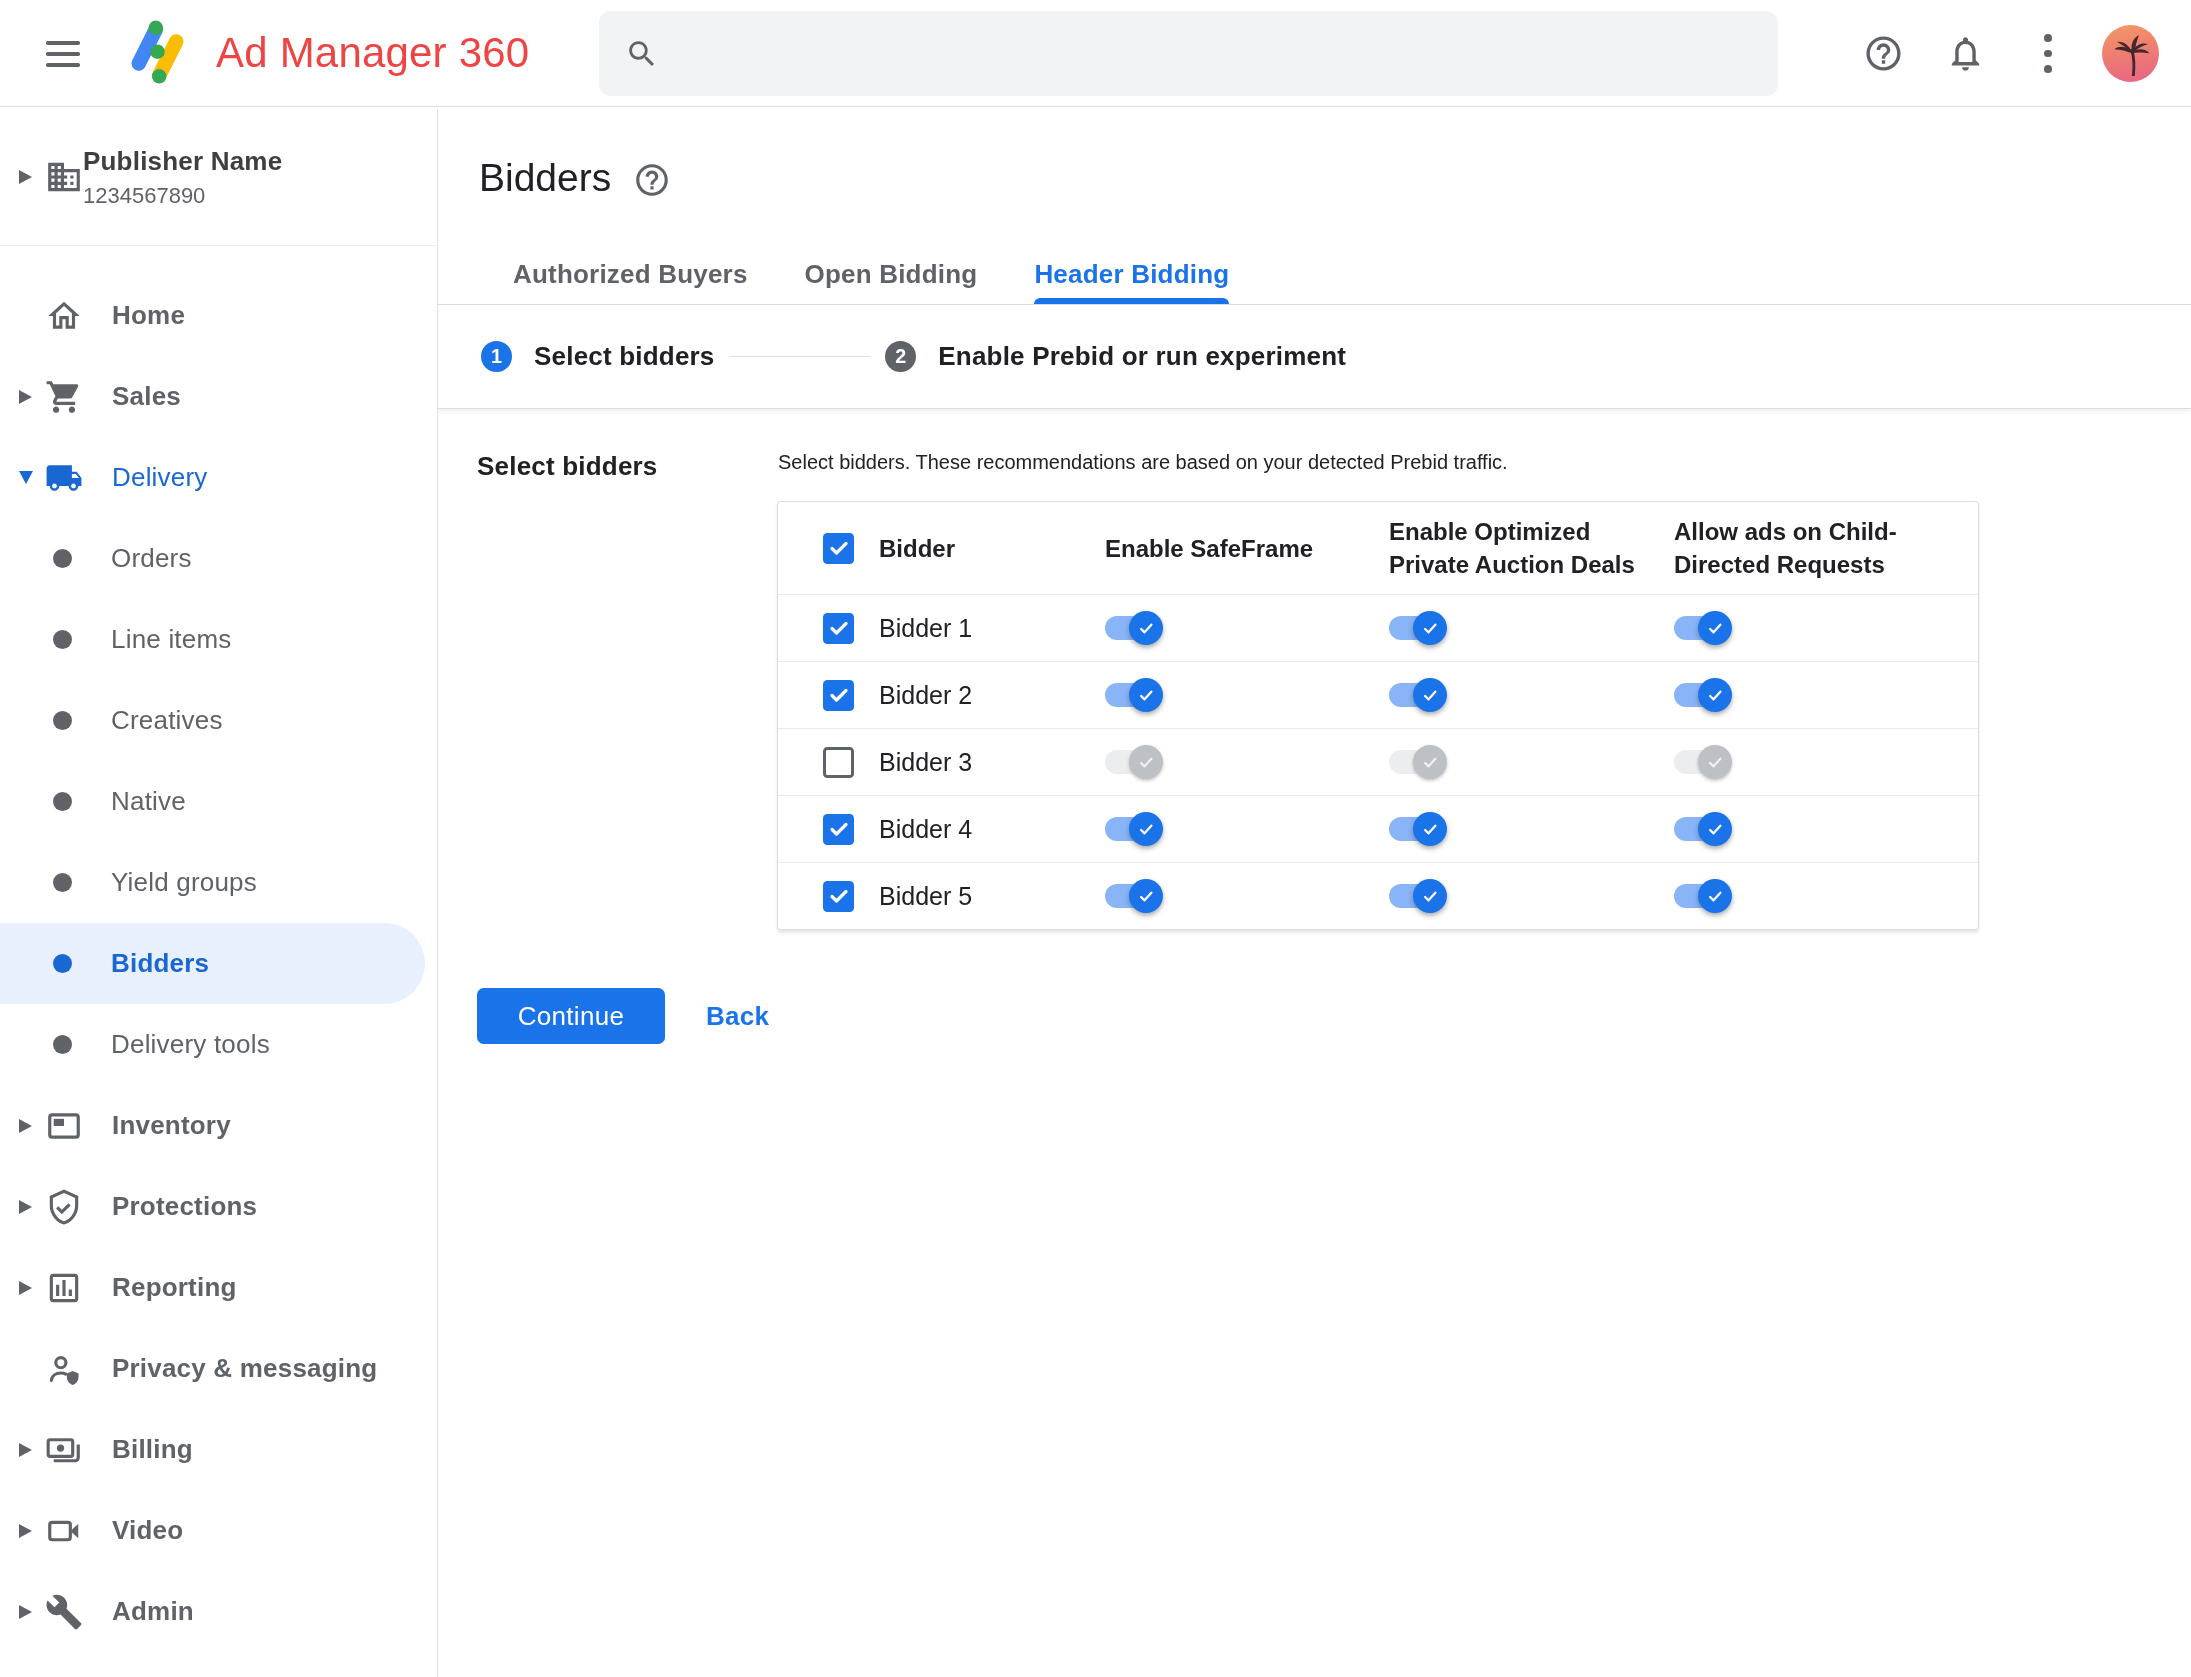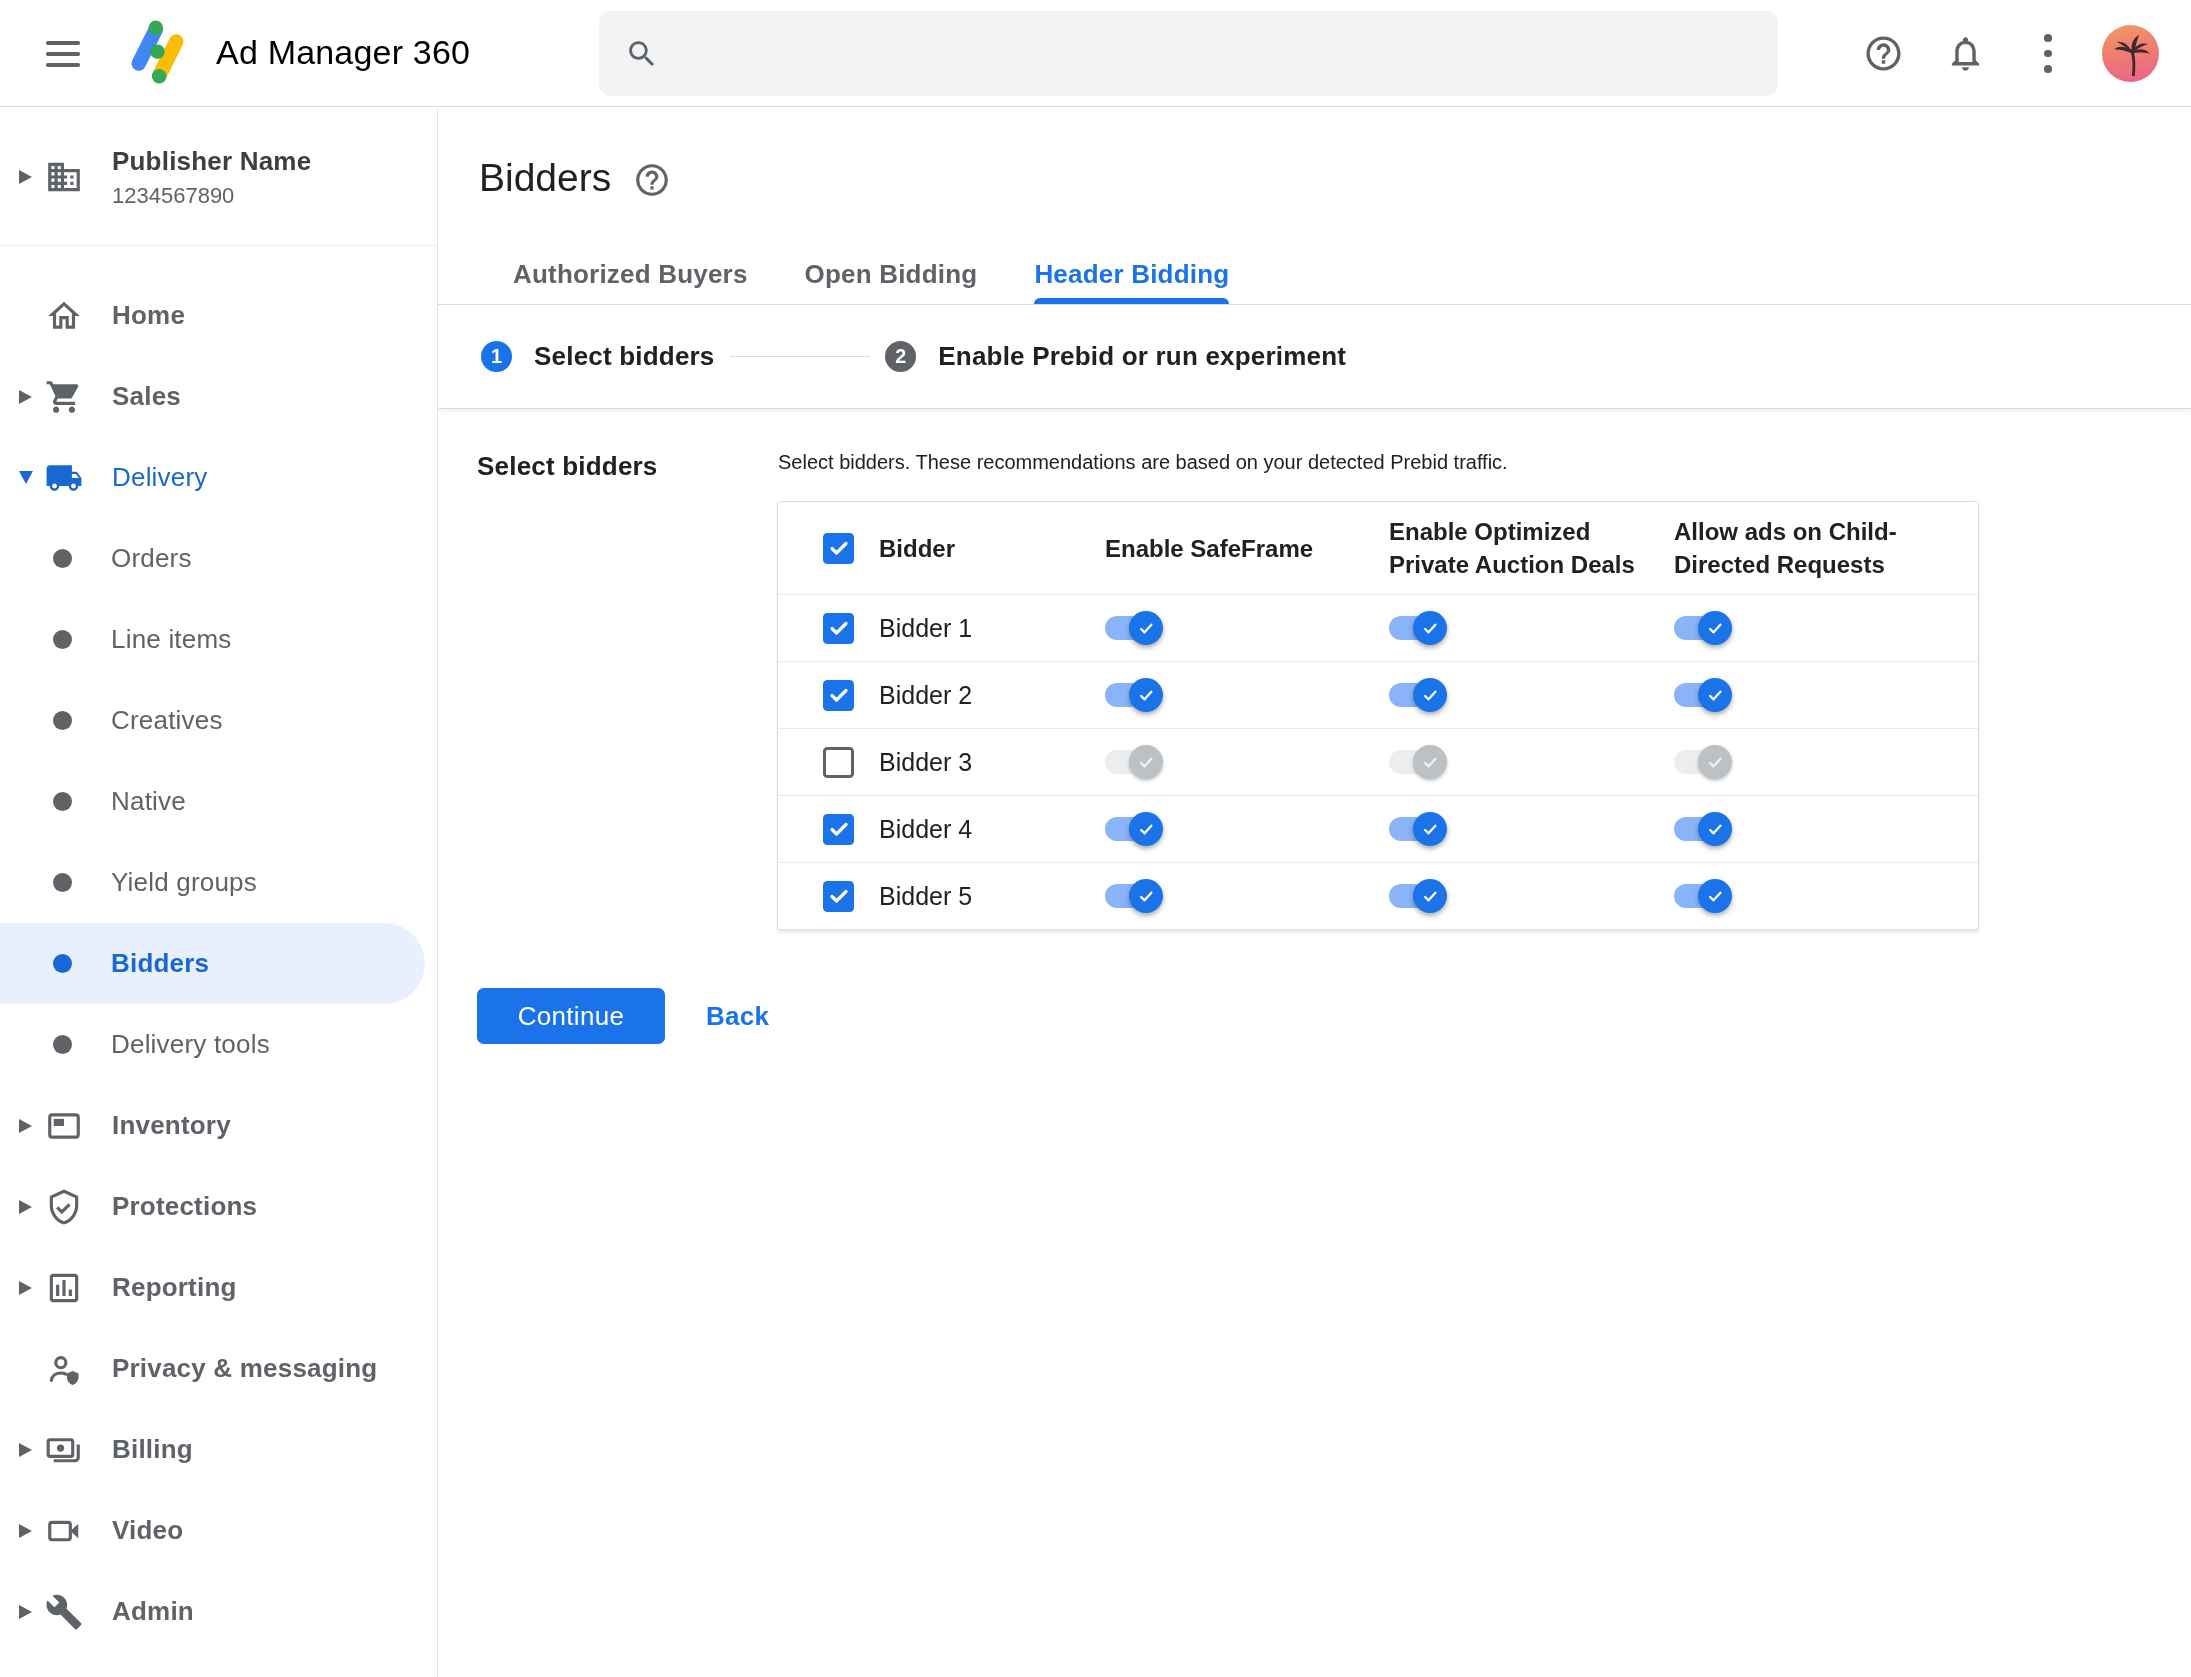--- a/index.html
+++ b/index.html
@@ -3,21 +3,21 @@
 <meta charset="utf-8">
 <style>
   * { margin:0; padding:0; box-sizing:border-box; }
   html,body { width:2192px; height:1678px; background:#fff; font-family:"Liberation Sans", sans-serif; color:#202124; overflow:hidden; }
 
   
   .header { position:absolute; top:0; left:0; width:2192px; height:107px; background:#fff; border-bottom:1.7px solid #dadce0; z-index:20; }
   .hamburger { position:absolute; left:46px; top:41px; width:34px; height:26px; display:flex; flex-direction:column; justify-content:space-between; cursor:pointer; }
   .hamburger span { display:block; width:34px; height:3.9px; background:#5f6368; border-radius:1.7px; }
   .logo { position:absolute; left:120px; top:15.4px; width:75px; height:75px; }
-  .product-name { position:absolute; left:216px; top:0; height:89px; line-height:105px; font-size:34px; color:#000000; letter-spacing:0.2px; white-space:nowrap; }
+  .product-name { position:absolute; left:216px; top:0; height:89px; line-height:105px; font-size:42px; color:#ef4444; letter-spacing:0.2px; white-space:nowrap; }
   .searchbar { position:absolute; left:599px; top:11px; width:1179px; height:85px; background:#f1f3f4; border-radius:12px; display:flex; align-items:center; padding:0 26px; }
   .searchbar svg { width:34px; height:34px; flex:0 0 auto; }
   .searchbar input { flex:1; margin-left:22px; border:none; outline:none; background:transparent; font-size:27px; font-family:"Liberation Sans",sans-serif; color:#202124; }
   .hdr-iconbtn { position:absolute; top:0; height:107px; display:flex; align-items:center; justify-content:center; cursor:pointer; }
   .hdr-iconbtn svg { width:41px; height:41px; }
   .help-btn { left:1863px; width:41px; }
   .bell-btn { left:1944px; width:43px; }
   .kebab-btn { left:2031px; width:34px; }
   .kebab { display:flex; flex-direction:column; gap:7.7px; }
   .kebab i { width:7.7px; height:7.7px; background:#5f6368; border-radius:50%; }
@@ -25,21 +25,21 @@
   .avatar svg { width:100%; height:100%; display:block; }
 
   
   .sidebar { position:absolute; top:109px; left:0; bottom:0; width:438px; background:#fff; border-right:1.7px solid #e0e0e0; z-index:10; }
   .publisher { height:137px; border-bottom:1.7px solid #ebedef; display:flex; align-items:center; padding-left:19px; cursor:pointer; }
   .arrow-box { width:26px; display:flex; align-items:center; }
   .tri-right { width:0; height:0; border-left:13px solid #5f6368; border-top:7.7px solid transparent; border-bottom:7.7px solid transparent; }
   .tri-down { width:0; height:0; border-top:13px solid #1967d2; border-left:7.7px solid transparent; border-right:7.7px solid transparent; }
   .icon-box { width:38px; height:38px; display:flex; align-items:center; justify-content:center; color:#5f6368; }
   .icon-box svg { width:38px; height:38px; }
-  .pub-text { margin-left:29px; }
+  .pub-text { }
   .pub-name { font-size:26px; font-weight:700; color:#3c4043; letter-spacing:0.2px; }
   .pub-id { font-size:22px; color:#5f6368; margin-top:6px; }
   .nav { padding-top:29px; }
   .nav-item { height:81px; display:flex; align-items:center; padding-left:19px; cursor:pointer; color:#5f6368; }
   .nav-item .nav-label { margin-left:29px; font-size:26px; color:#5f6368; letter-spacing:0.2px;font-weight:bold; }
   .nav-item.active .nav-label { color:#1967d2; font-weight:400; }
   .nav-item.active .icon-box { color:#1967d2; }
   .sub { height:81px; display:flex; align-items:center; padding-left:53px; cursor:pointer; }
   .bullet { width:19px; height:19px; border-radius:50%; background:#5f6368; flex:0 0 auto; }
   .sub-label { margin-left:39px; font-size:26px; color:#5f6368; letter-spacing:0.2px; }

